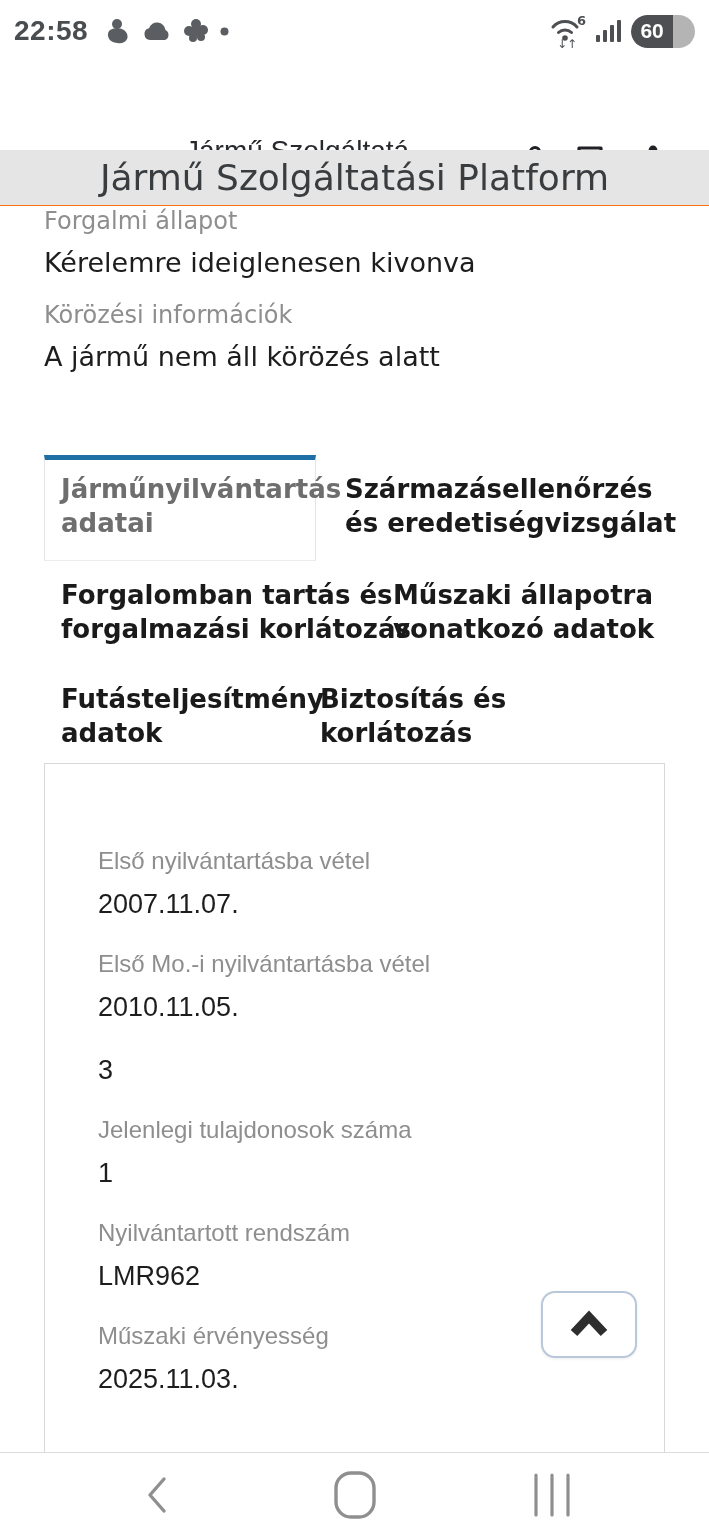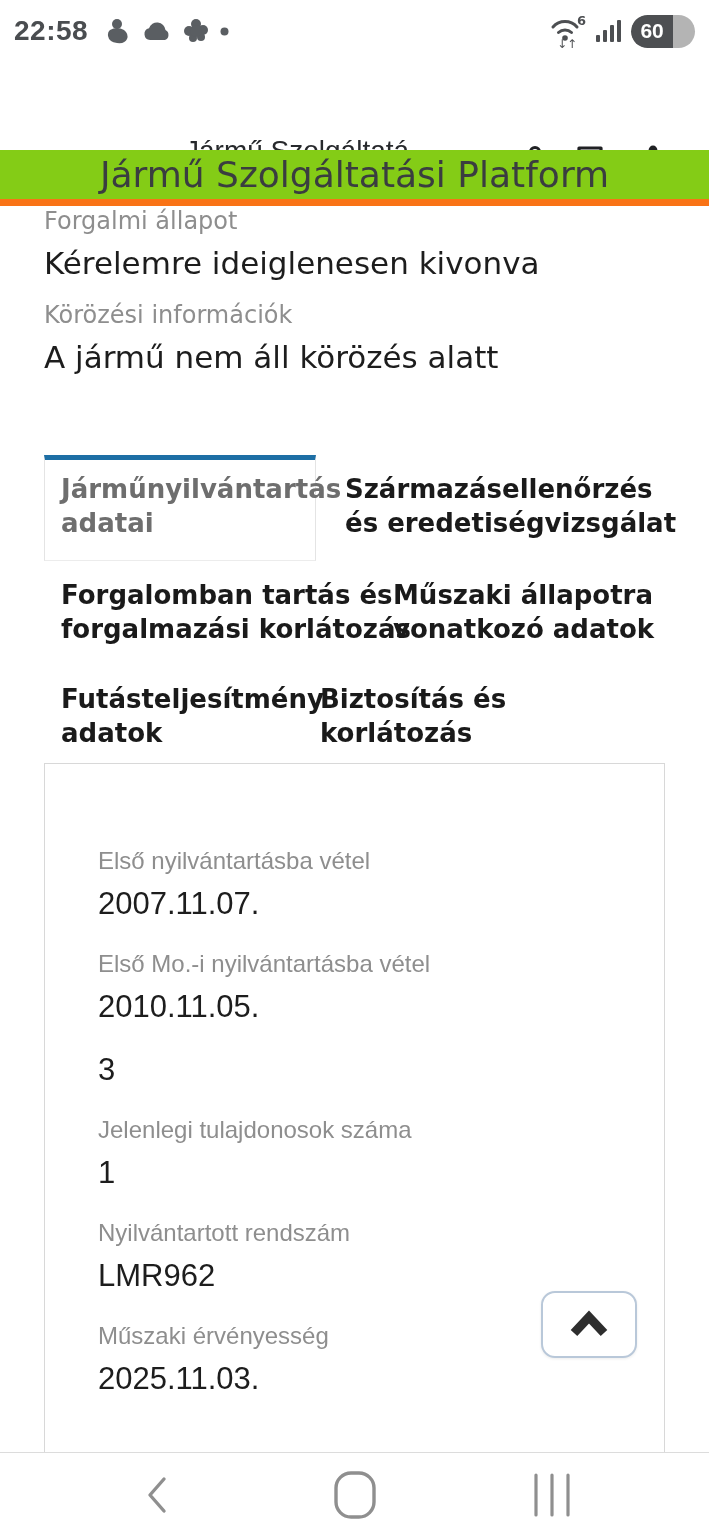--- a/index.html
+++ b/index.html
@@ -35,30 +35,30 @@
   .btn-expand  { left:93px;  top:90px; }
   .btn-share   { left:505px; top:82px; }
   .btn-bookmark{ left:573px; top:82px; }
   .btn-menu    { left:647px; top:82px; }
   .title-block { position:absolute; left:185px; top:72px; }
   .page-title { font-size:28px; color:#27292c; line-height:34px; }
   .page-domain { font-size:21px; color:#2c2f32; line-height:26px; margin-top:3px; }
   
   .banner {
     position:absolute; top:150px; left:0; right:0; height:56px;
-    background:#84cc16; border-bottom:7px solid #f97316;
+    background:#e5e5e5; border-bottom:1px solid #f97316;
     display:flex; align-items:center; justify-content:center;
     font-family:"DejaVu Sans",sans-serif;
     font-size:36px; color:#3a3d40;
   }
   
   .content { font-family:"DejaVu Sans",sans-serif; }
   .summary { position:absolute; top:206px; left:44px; right:30px; }
   .f-label { font-size:24px; line-height:30px; color:#8e8e8e; }
-  .f-value { font-size:31px; line-height:34px; color:#1d1d1d; margin-top:10px; }
+  .f-value { font-size:27px; line-height:34px; color:#1d1d1d; margin-top:10px; }
   .summary .pair + .pair { margin-top:20px; }
   
   .tabs { position:absolute; top:455px; left:44px; width:621px; height:308px; font-family:"DejaVu Sans",sans-serif; }
   .tab { position:absolute; font-size:26px; font-weight:700; line-height:34px; color:#1a1a1a; white-space:pre; cursor:pointer; }
   .tab--active {
     left:0; top:0; width:272px; height:106px;
     border-top:5px solid #1d6fa5;
     border-left:1px solid #e4e4e4; border-right:1px solid #e4e4e4; border-bottom:1px solid #ececec;
     background:#fff; color:#6e6e6e; padding:12px 0 0 16px;
   }

